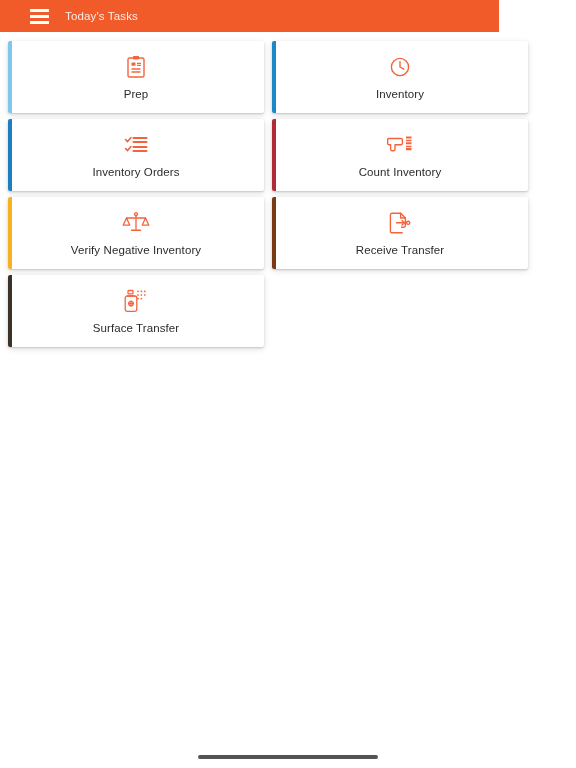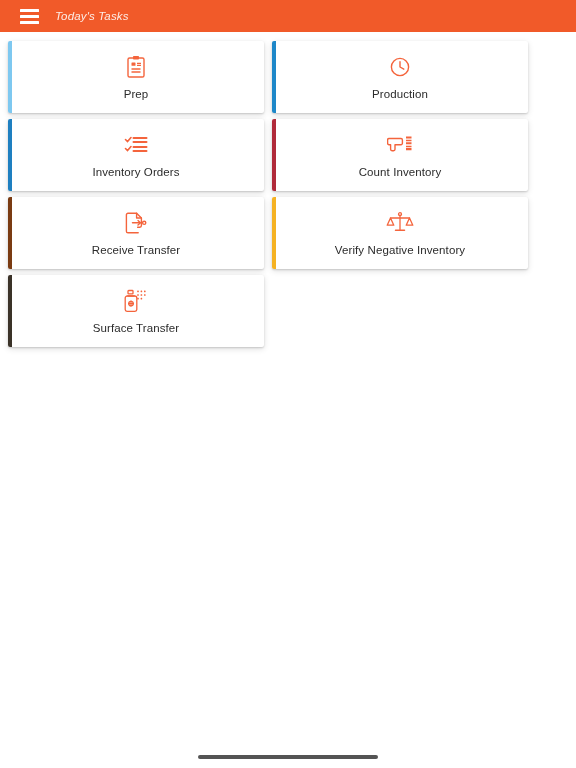--- a/index.html
+++ b/index.html
@@ -14,27 +14,26 @@
     position: relative;
     width: 576px;
     height: 768px;
     background: #ffffff;
   }
 
   
   .appbar {
     position: absolute;
     top: 0; left: 0;
-    width: 576px;
+    width: 499px;
     height: 32px;
     background: #F15A29;
     display: flex;
     align-items: center;
-    padding-left: 20px;
-    font-style: italic;
+    padding-left: 30px;
   }
   .hamburger {
     width: 19px;
     height: 15px;
     display: flex;
     flex-direction: column;
     justify-content: space-between;
     flex: 0 0 auto;
   }
   .hamburger span {
@@ -148,21 +147,21 @@
 
     <div class="cell">
       <div class="card">
         <div class="card-stripe" style="background:#1E87C8"></div>
         <div class="card-icon">
           <svg width="22" height="22" viewBox="0 0 22 22" fill="none" stroke="#F4643C" stroke-width="1.4">
             <circle cx="11" cy="11" r="8.6"></circle>
             <polyline points="11,5.8 11,11 14.8,13.2" stroke-width="1.4" stroke-linecap="round" stroke-linejoin="round"></polyline>
           </svg>
         </div>
-        <div class="card-label">Production</div>
+        <div class="card-label">Inventory</div>
       </div>
     </div>
 
     <div class="cell">
       <div class="card">
         <div class="card-stripe" style="background:#1E7FC0"></div>
         <div class="card-icon">
           <svg width="24" height="20" viewBox="0 0 24 20" fill="none" stroke="#F4643C" stroke-width="1.5" stroke-linecap="round">
             <polyline points="1.5,4.5 3.5,6.5 7,2.5" stroke-width="1.6"></polyline>
             <polyline points="1.5,13.5 3.5,15.5 7,11.5" stroke-width="1.6"></polyline>
@@ -188,48 +187,48 @@
             <line x1="19" y1="12.4" x2="24.5" y2="12.4" stroke-width="1.5"></line>
             <line x1="19" y1="15.1" x2="24.5" y2="15.1" stroke-width="2.1"></line>
           </svg>
         </div>
         <div class="card-label">Count Inventory</div>
       </div>
     </div>
 
     <div class="cell">
       <div class="card">
-        <div class="card-stripe" style="background:#7A3B12"></div>
-        <div class="card-icon">
-          <svg width="24" height="24" viewBox="0 0 24 24" fill="none" stroke="#F4643C" stroke-width="1.4" stroke-linecap="round" stroke-linejoin="round">
-            <path d="M4 2.2 h8.6 L17.4 7 v7.6 a1.6 1.6 0 0 1 -1.6 1.6 h-2.2 M4 2.2 a1.6 1.6 0 0 0 -1.6 1.6 v16.4 a1.6 1.6 0 0 0 1.6 1.6 h10.2"></path>
-            <polyline points="12.6,2.2 12.6,7 17.4,7"></polyline>
-            <line x1="8.5" y1="11.8" x2="16" y2="11.8" stroke-width="1.5"></line>
-            <polyline points="14,9.6 16.4,11.8 14,14"></polyline>
-            <circle cx="20.2" cy="11.8" r="1.6"></circle>
-          </svg>
-        </div>
-        <div class="card-label">Receive Transfer</div>
-      </div>
-    </div>
-
-    <div class="cell">
-      <div class="card">
         <div class="card-stripe" style="background:#F5B223"></div>
         <div class="card-icon">
           <svg width="28" height="22" viewBox="0 0 28 22" fill="none" stroke="#F4643C" stroke-width="1.3" stroke-linecap="round" stroke-linejoin="round">
             <line x1="14" y1="3" x2="14" y2="17.5"></line>
             <circle cx="14" cy="2.2" r="1.5"></circle>
             <line x1="4.5" y1="6" x2="23.5" y2="6"></line>
             <path d="M4.5 6 L1.2 13.2 h6.6 z"></path>
             <path d="M23.5 6 L20.2 13.2 h6.6 z"></path>
             <line x1="9.5" y1="18.2" x2="18.5" y2="18.2" stroke-width="1.5"></line>
           </svg>
         </div>
         <div class="card-label">Verify Negative Inventory</div>
+      </div>
+    </div>
+
+    <div class="cell">
+      <div class="card">
+        <div class="card-stripe" style="background:#7A3B12"></div>
+        <div class="card-icon">
+          <svg width="24" height="24" viewBox="0 0 24 24" fill="none" stroke="#F4643C" stroke-width="1.4" stroke-linecap="round" stroke-linejoin="round">
+            <path d="M4 2.2 h8.6 L17.4 7 v7.6 a1.6 1.6 0 0 1 -1.6 1.6 h-2.2 M4 2.2 a1.6 1.6 0 0 0 -1.6 1.6 v16.4 a1.6 1.6 0 0 0 1.6 1.6 h10.2"></path>
+            <polyline points="12.6,2.2 12.6,7 17.4,7"></polyline>
+            <line x1="8.5" y1="11.8" x2="16" y2="11.8" stroke-width="1.5"></line>
+            <polyline points="14,9.6 16.4,11.8 14,14"></polyline>
+            <circle cx="20.2" cy="11.8" r="1.6"></circle>
+          </svg>
+        </div>
+        <div class="card-label">Receive Transfer</div>
       </div>
     </div>
 
     <div class="cell">
       <div class="card">
         <div class="card-stripe" style="background:#3A3228"></div>
         <div class="card-icon">
           <svg width="26" height="24" viewBox="0 0 26 24" fill="none" stroke="#F4643C" stroke-width="1.3" stroke-linejoin="round">
             <rect x="5" y="1.5" width="5" height="3.4" rx="0.7"></rect>
             <path d="M4.2 7 h7.6 a2 2 0 0 1 2 2 v11.6 a1.8 1.8 0 0 1 -1.8 1.8 h-8 a1.8 1.8 0 0 1 -1.8 -1.8 v-11.6 a2 2 0 0 1 2 -2 z"></path>

